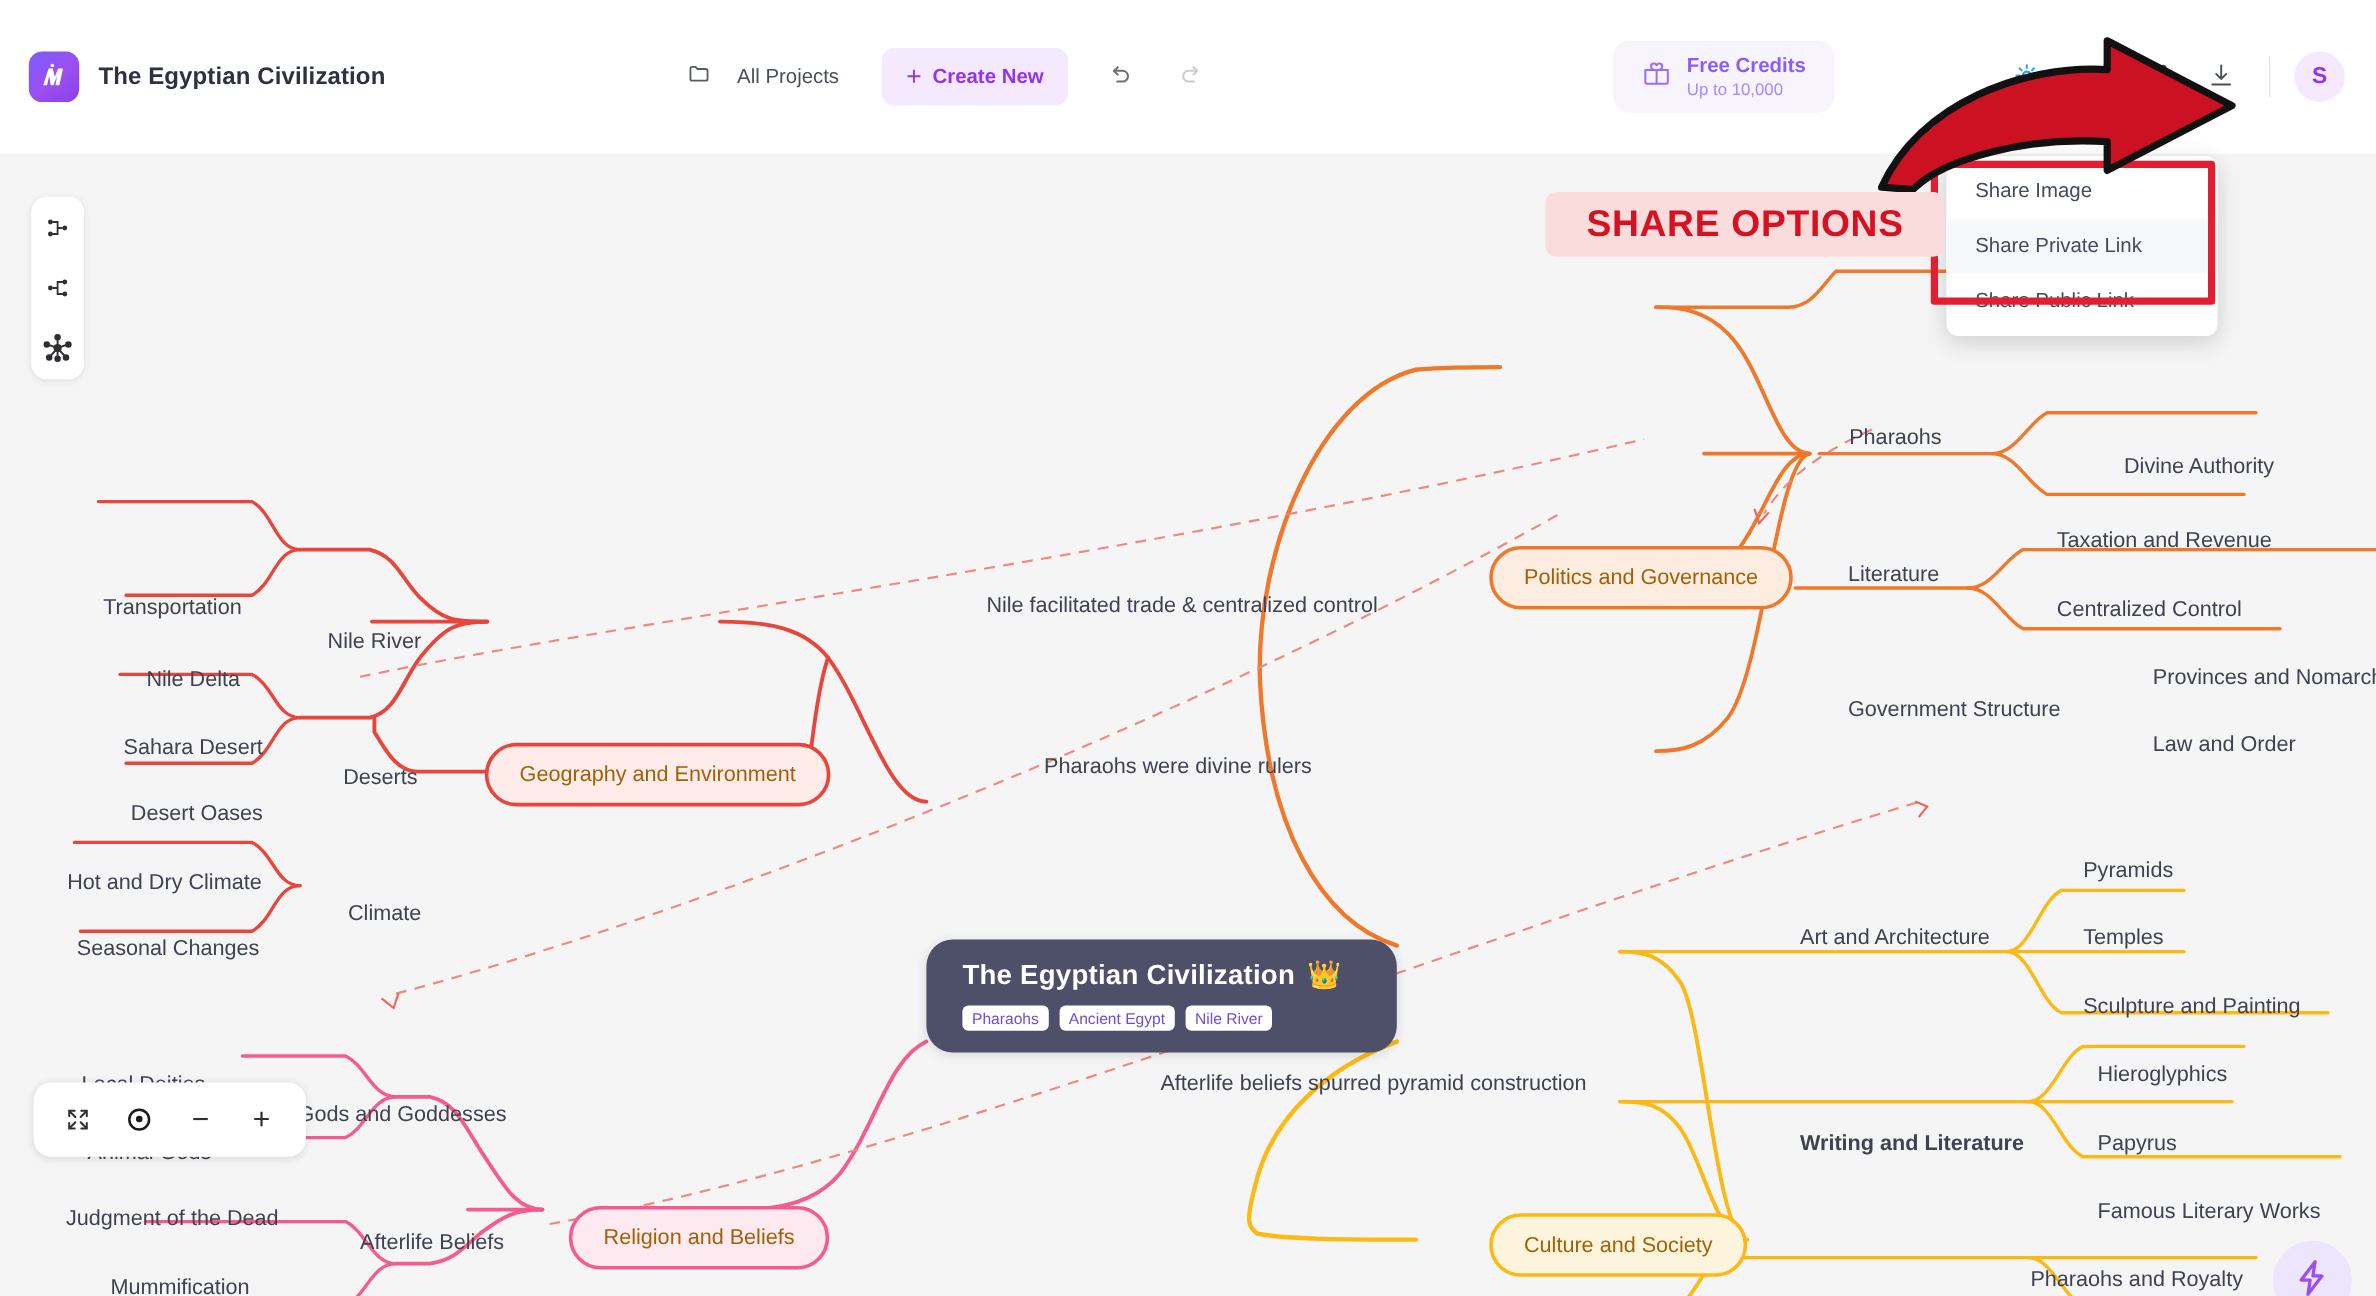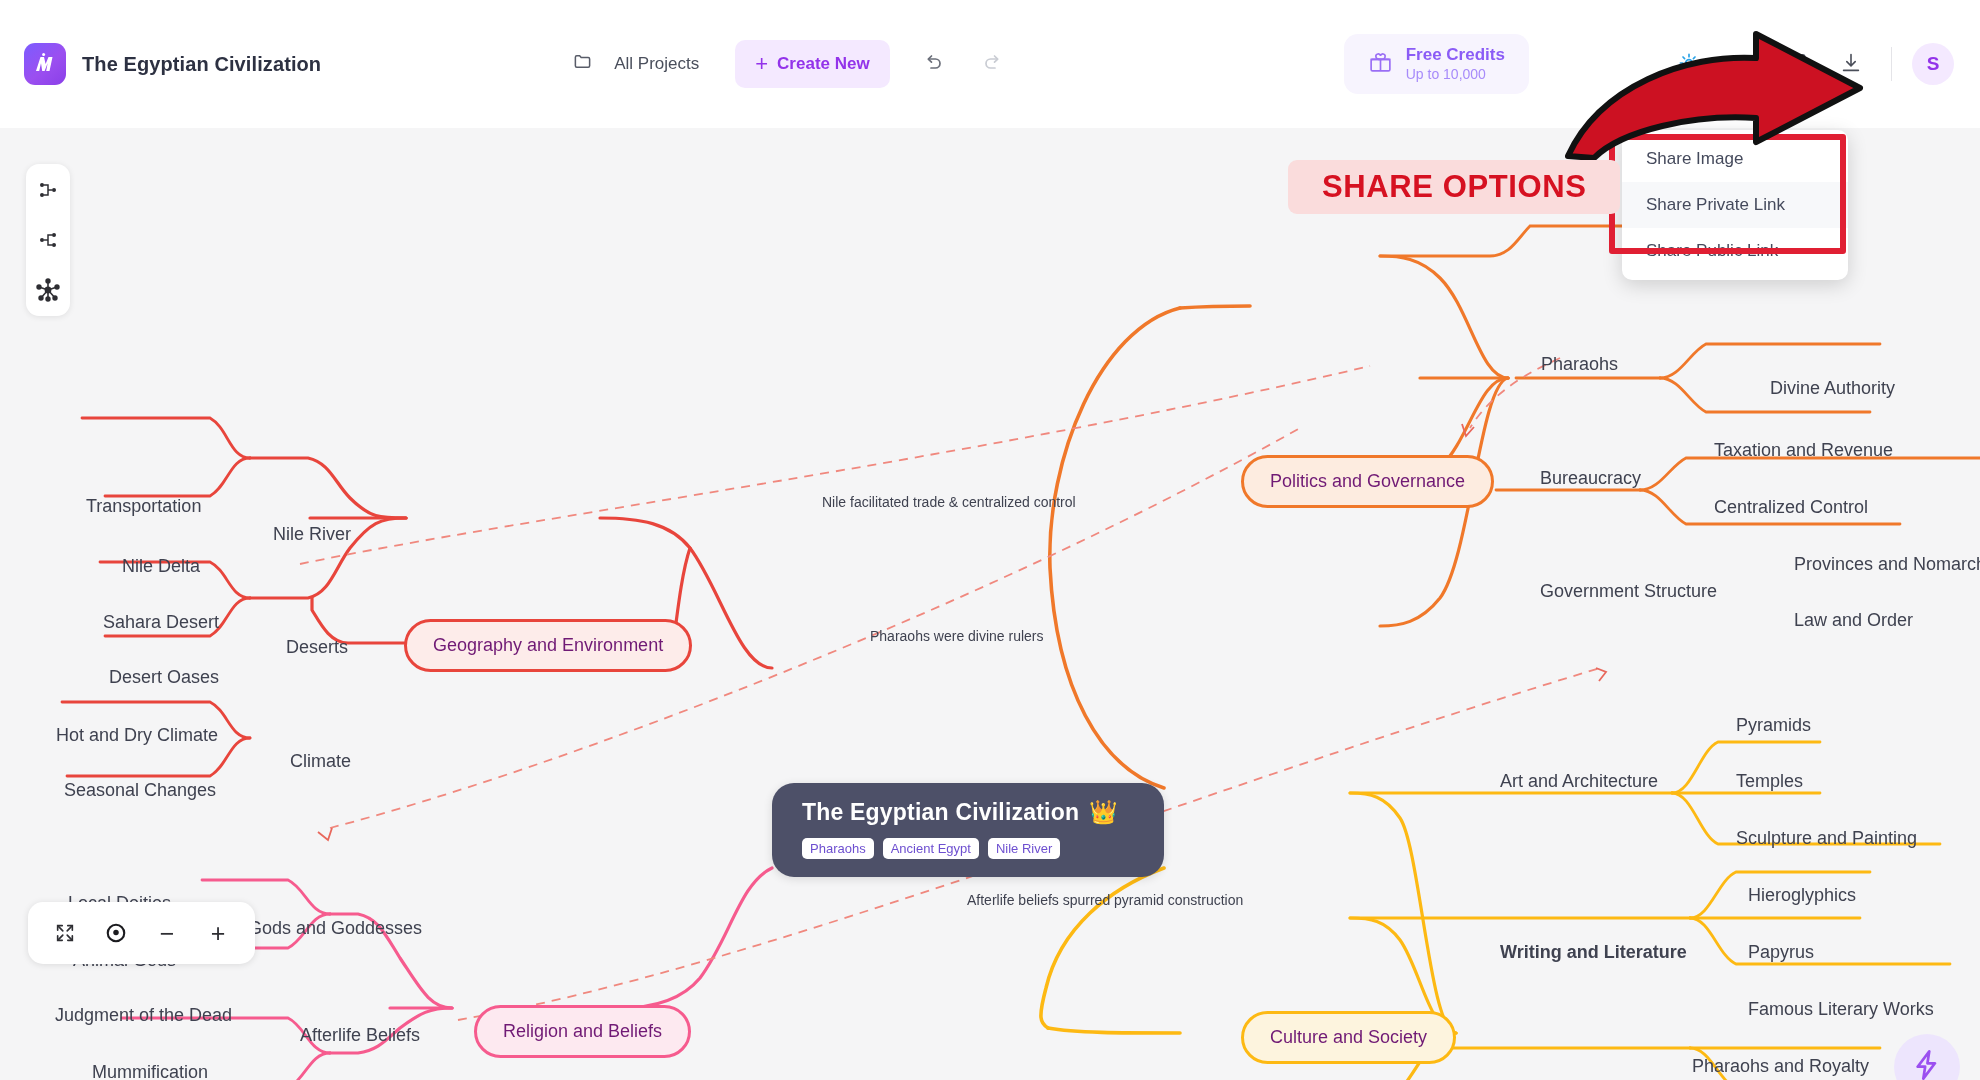--- a/index.html
+++ b/index.html
@@ -65,21 +65,21 @@
     position: absolute; left: 0; top: 128px; width: 1980px; height: 952px;
     background: #f5f5f6; overflow: hidden;
   }
   #edges { position: absolute; left: 0; top: 0; width: 1980px; height: 952px; }
 
   
   .node {
     position: absolute; display: flex; align-items: center; justify-content: center;
     border-radius: 999px; font-size: 18px; white-space: nowrap; cursor: pointer;
   }
-  .branch { border-width: 3px; border-style: solid; padding: 13px 26px; color: #701a75; }
+  .branch { border-width: 3px; border-style: solid; padding: 13px 26px; color: #a16207; }
   .b-red    { background: #fdecea; border-color: #e8453c; }
   .b-orange { background: #fdece0; border-color: #f0782a; }
   .b-amber  { background: #fdf4de; border-color: #fdb913; }
   .b-pink   { background: #fde9f0; border-color: #f65b8e; }
 
   #root {
     position: absolute; left: 772px; top: 655px; width: 392px;
     background: #4d5068; border-radius: 22px; padding: 16px 30px 18px 30px;
     box-shadow: 0 2px 10px rgba(0,0,0,.12); cursor: pointer;
   }
@@ -94,21 +94,21 @@
   }
 
   
   .leaf {
     position: absolute; font-size: 18px; color: #3f4250; white-space: nowrap; cursor: pointer;
   }
   .sub {
     position: absolute; font-size: 18px; color: #3f4250; white-space: nowrap; cursor: pointer;
   }
   .rel-label {
-    position: absolute; font-size: 14px; color: #3f4250; white-space: nowrap;
+    position: absolute; font-size: 18px; color: #3f4250; white-space: nowrap;
   }
 
   
   #layout-bar {
     position: absolute; left: 26px; top: 36px; width: 44px;
     background: #ffffff; border-radius: 13px; padding: 12px 0;
     box-shadow: 0 1px 6px rgba(0,0,0,.09); display: flex; flex-direction: column;
     align-items: center; gap: 22px; z-index: 20;
   }
   #layout-bar .lbtn { width: 28px; height: 28px; display:flex; align-items:center; justify-content:center; cursor: pointer; border-radius:6px; }
@@ -388,21 +388,21 @@
     <div class="leaf" style="left:68px;top:765px;">Local Deities</div>
     <div class="leaf" style="left:73px;top:822px;">Animal Gods</div>
 
     <div class="sub" style="left:300px;top:897px;">Afterlife Beliefs</div>
     <div class="leaf" style="left:55px;top:877px;">Judgment of the Dead</div>
     <div class="leaf" style="left:92px;top:934px;">Mummification</div>
 
     <div class="sub" style="left:1541px;top:226px;">Pharaohs</div>
     <div class="leaf" style="left:1770px;top:250px;">Divine Authority</div>
 
-    <div class="sub" style="left:1540px;top:340px;">Bureaucracy</div>
+    <div class="sub" style="left:1540px;top:340px;">Literature</div>
     <div class="leaf" style="left:1714px;top:312px;">Taxation and Revenue</div>
     <div class="leaf" style="left:1714px;top:369px;">Centralized Control</div>
 
     <div class="sub" style="left:1540px;top:453px;">Government Structure</div>
     <div class="leaf" style="left:1794px;top:426px;">Provinces and Nomarchs</div>
     <div class="leaf" style="left:1794px;top:482px;">Law and Order</div>
 
     <div class="sub" style="left:1500px;top:643px;">Art and Architecture</div>
     <div class="leaf" style="left:1736px;top:587px;">Pyramids</div>
     <div class="leaf" style="left:1736px;top:643px;">Temples</div>

